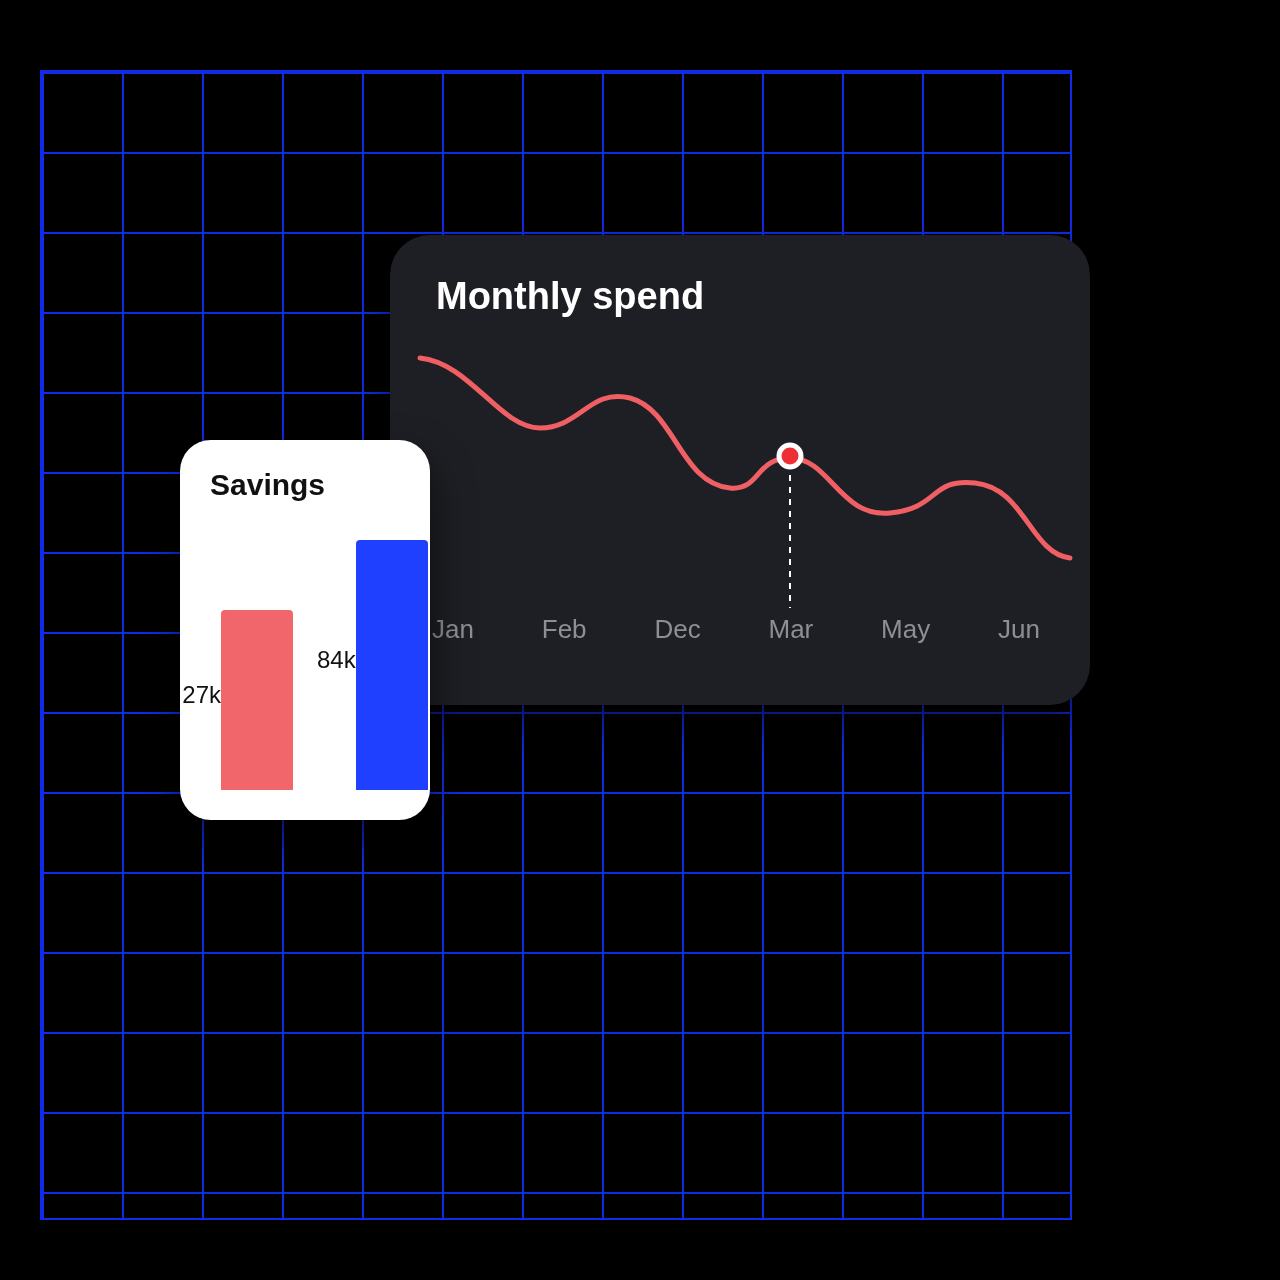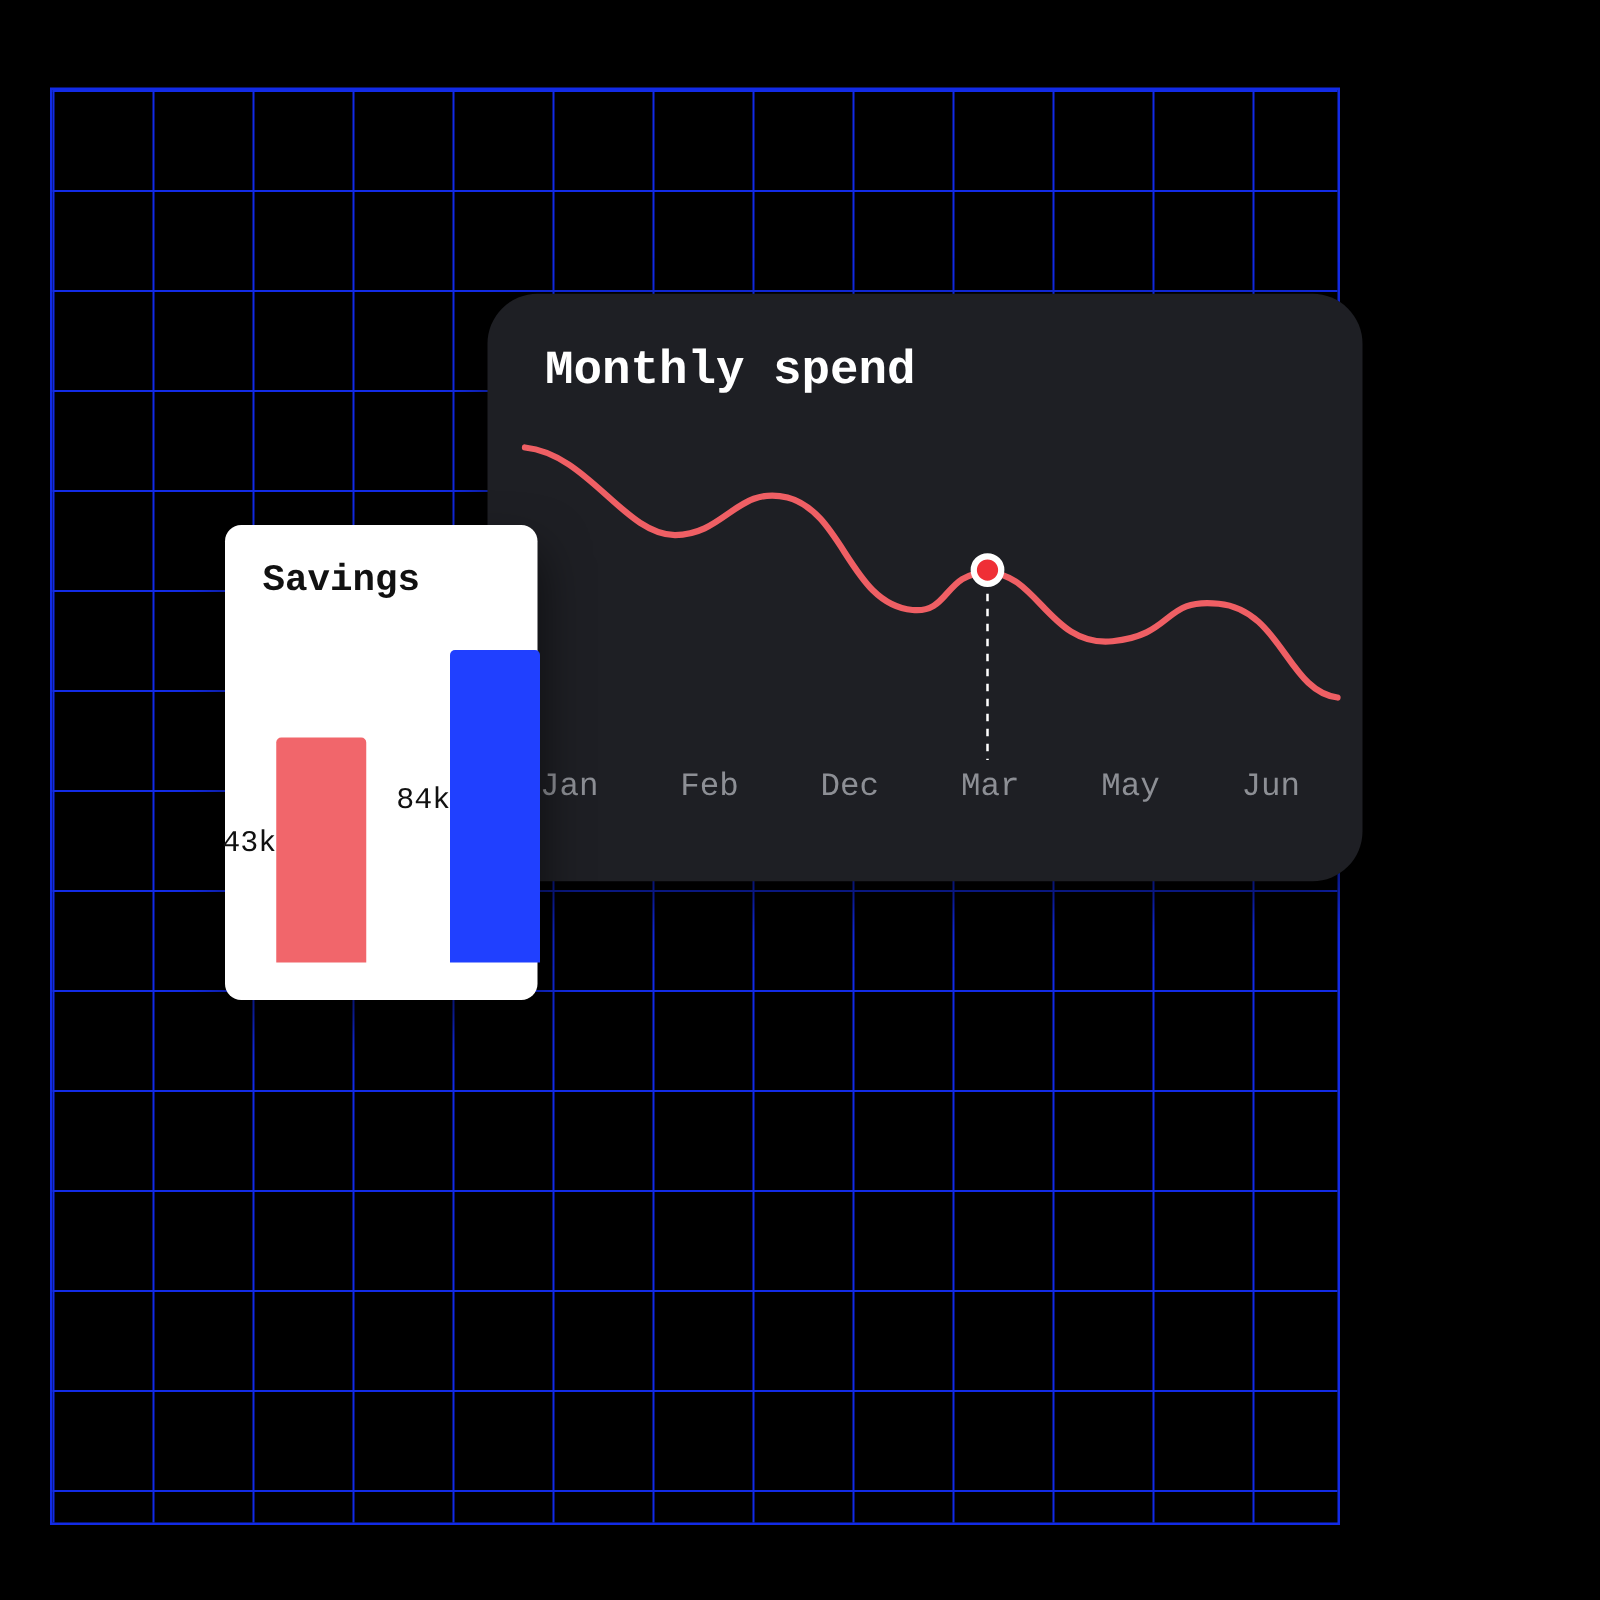--- a/index.html
+++ b/index.html
@@ -1,17 +1,17 @@
 <!DOCTYPE html>
 <html><head>
 <meta charset="utf-8">
 <style>
   * { box-sizing: border-box; margin: 0; padding: 0; }
   html, body { width: 1280px; height: 1280px; background: #000; overflow: hidden; font-family: "Segoe UI", Arial, sans-serif; }
-  .stage { position: relative; width: 1112px; height: 1280px; font-family: Liberation Mono, monospace; }
+  .stage { position: relative; width: 1112px; height: 1280px; }
 
   
   .grid {
     position: absolute;
     left: 40px; top: 70px; right: 40px; bottom: 60px;
     background-image:
       linear-gradient(to right, #1430ff 0 2px, transparent 2px 100%),
       linear-gradient(to bottom, #1430ff 0 2px, transparent 2px 100%);
     background-size: 80px 80px;
     border: 2px solid #1430ff;
@@ -48,24 +48,24 @@
     display: flex;
     justify-content: space-between;
     color: #8d8f95;
     font-size: 26px;
     padding: 6px 10px 0 2px;
   }
 
   
   .savings-card {
     position: absolute;
-    left: 180px; top: 420px;
+    left: 180px; top: 440px;
     width: 250px; height: 380px;
     background: #ffffff;
-    border-radius: 13px;
+    border-radius: 31px;
     box-shadow: 0 20px 40px rgba(0,0,0,0.6);
     padding: 28px 24px 30px 24px;
     display: flex; flex-direction: column;
   }
   .savings-title {
     color: #111;
     font-size: 30px;
     font-weight: 700;
     margin-left: 6px;
   }
@@ -112,21 +112,21 @@
       <span>Mar</span>
       <span>May</span>
       <span>Jun</span>
     </div>
   </div>
 
   <div class="savings-card">
     <div class="savings-title">Savings</div>
     <div class="savings-bars">
       <div class="bar-wrap">
-        <div class="bar-label">43k</div>
+        <div class="bar-label">27k</div>
         <div class="bar red" style="height:180px"></div>
       </div>
       <div class="bar-wrap">
         <div class="bar-label">84k</div>
         <div class="bar blue" style="height:250px"></div>
       </div>
     </div>
   </div>
 </div>
 

